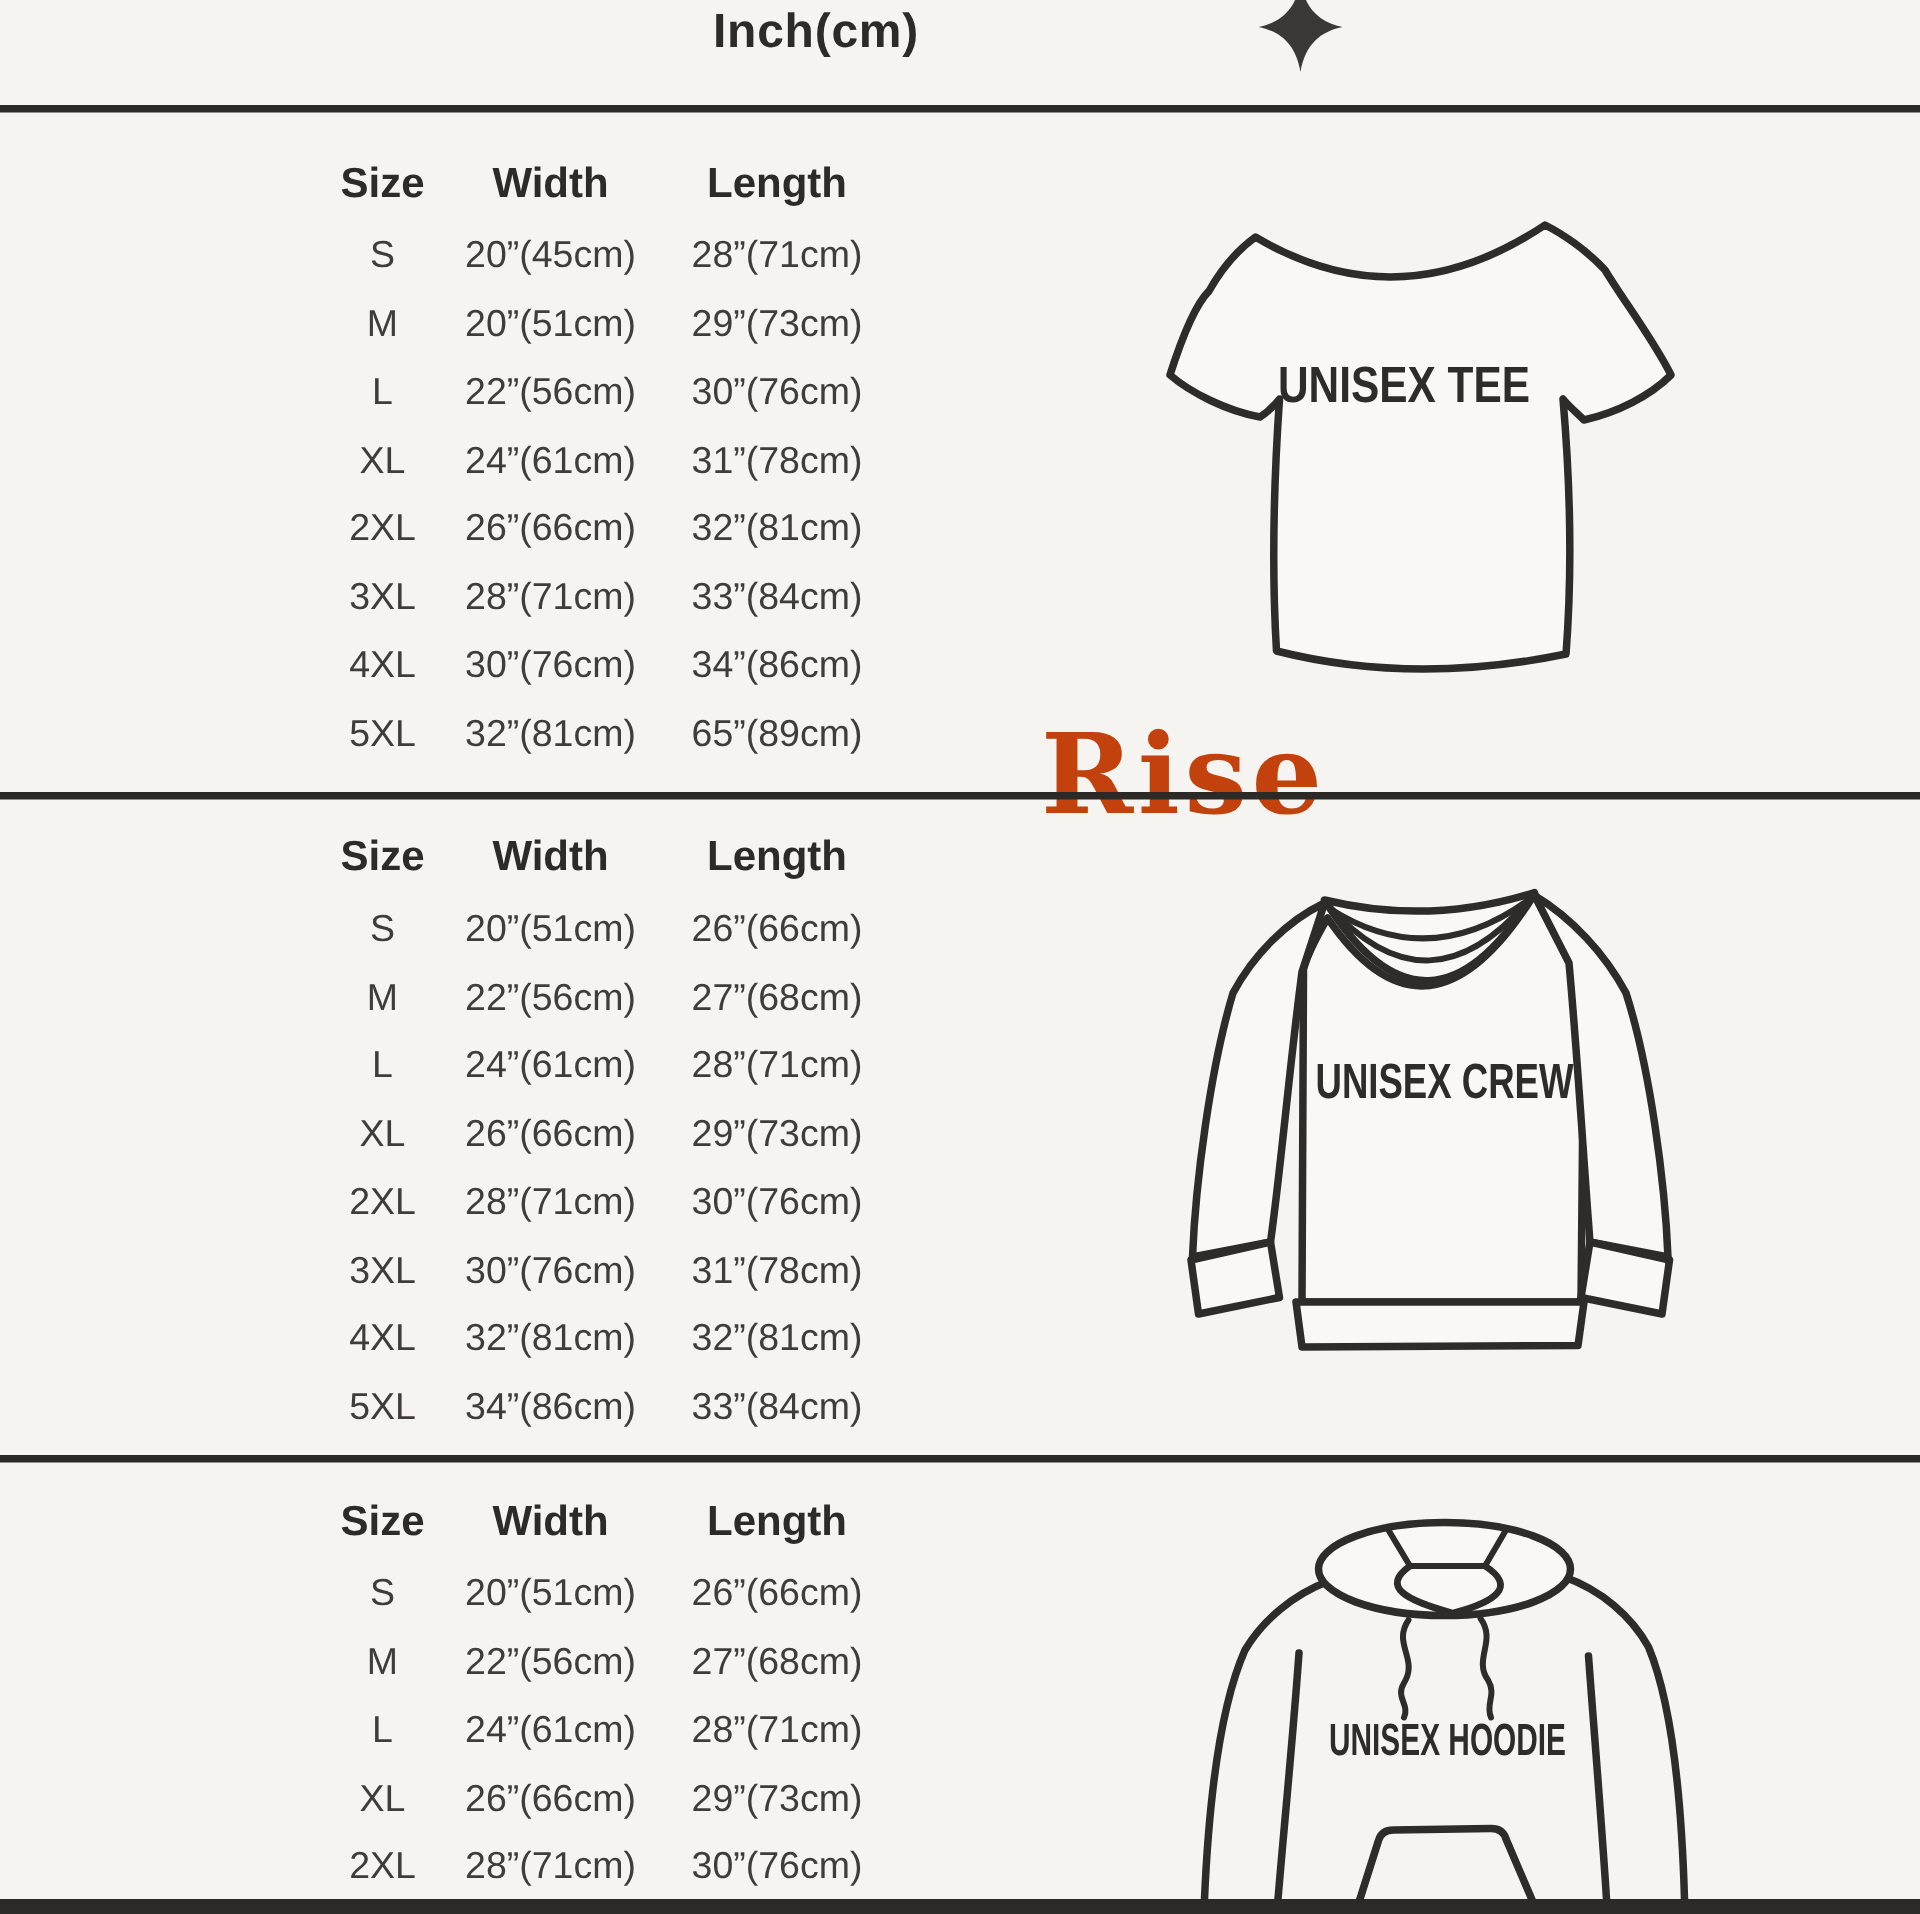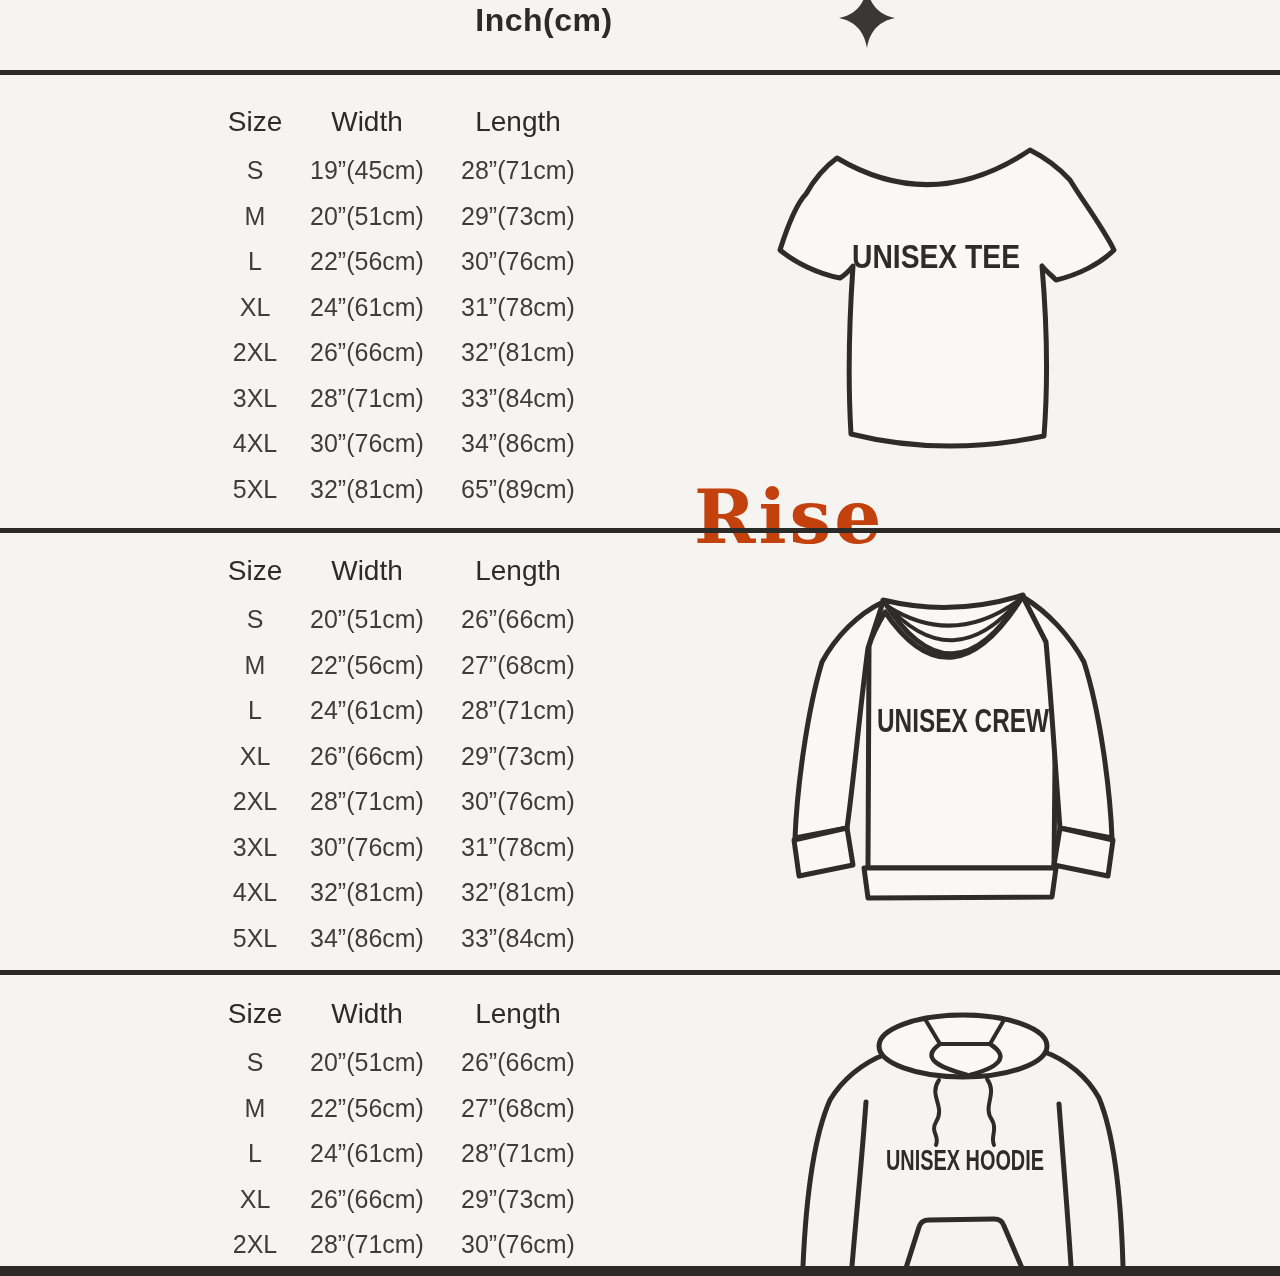--- a/index.html
+++ b/index.html
@@ -13,21 +13,21 @@
              color:#c2410c;letter-spacing:3px;}
   .rule{position:absolute;left:0;width:1280px;background:#2c2a27;z-index:5;}
   .rule-1{top:70px;height:5px;}
   .rule-2{top:528px;height:5px;}
   .rule-3{top:970px;height:5px;}
   .rule-4{top:1266px;height:10px;}
   .size-table{position:absolute;left:205px;width:402px;z-index:2;}
   .t1{top:96px;}.t2{top:545px;}.t3{top:988px;}
   .thead,.trow{display:grid;grid-template-columns:100px 124px 178px;
                align-items:center;text-align:center;}
-  .thead{height:52px;font-weight:normal;font-size:28px;color:#2d2b28;}
+  .thead{height:52px;font-weight:bold;font-size:28px;color:#2d2b28;}
   .trow{height:45.5px;font-size:25px;color:#403d39;}
   .garment{position:absolute;z-index:2;}
   .g1{left:770px;top:140px;}
   .g2{left:790px;top:580px;}
   .g3{left:800px;top:1008px;}
   svg text{font-family:"Liberation Sans",sans-serif;font-weight:bold;fill:#2e2c29;}
 </style>
 </head>
 <body>
 
@@ -47,21 +47,21 @@
 
   <div class="size-table t1">
     <div class="thead">
       <div>Size</div>
       <div>Width</div>
       <div>Length</div>
     </div>
     <div>
         <div class="trow">
           <div>S</div>
-          <div>19”(45cm)</div>
+          <div>20”(45cm)</div>
           <div>28”(71cm)</div>
         </div>
         <div class="trow">
           <div>M</div>
           <div>20”(51cm)</div>
           <div>29”(73cm)</div>
         </div>
         <div class="trow">
           <div>L</div>
           <div>22”(56cm)</div>

